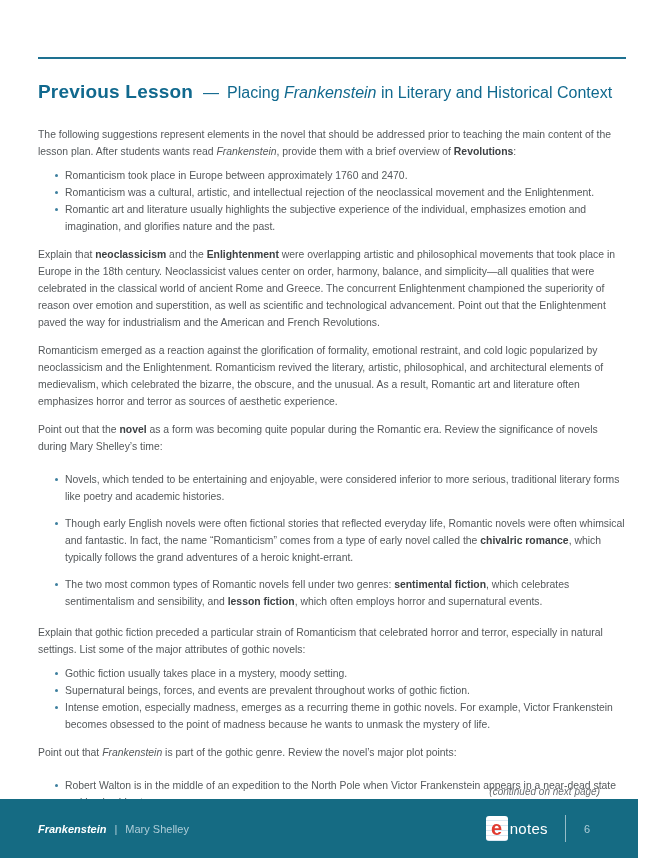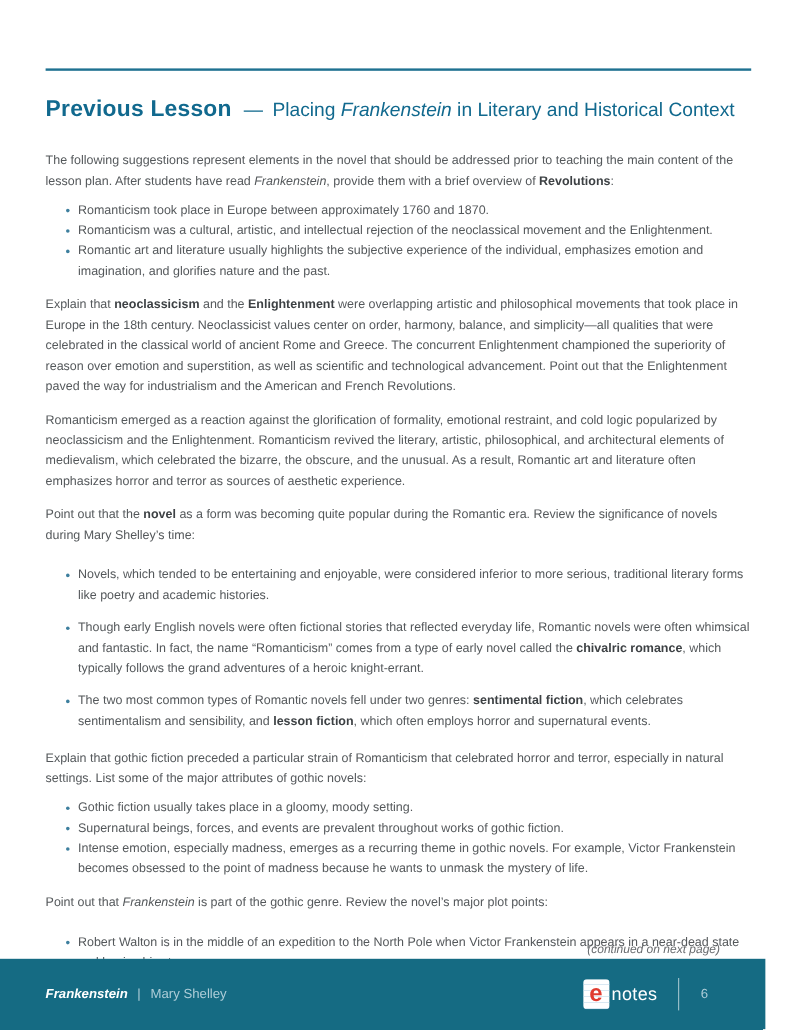--- a/index.html
+++ b/index.html
@@ -91,37 +91,37 @@
 <div class="page">
 
   <div class="top-rule"></div>
 
   <div class="content">
     <h1 class="title">
       <span class="t-main">Previous Lesson</span><span class="t-dash">—</span><span class="t-sub"><span>Placing </span><em>Frankenstein</em><span> in Literary and Historical Context</span></span>
     </h1>
 
     <div class="doc-body">
-        <p class="para"><span>The following suggestions represent elements in the novel that should be addressed prior to teaching the main content of the lesson plan. After students have read </span><span class="i">Frankenstein</span><span>, provide them with a brief overview of </span><span class="b">Revolutions</span><span>:</span></p>
+        <p class="para"><span>The following suggestions represent elements in the novel that should be addressed prior to teaching the main content of the lesson plan. After students wants read </span><span class="i">Frankenstein</span><span>, provide them with a brief overview of </span><span class="b">Revolutions</span><span>:</span></p>
         <ul class="blist tight">
-          <li><span class="marker"></span><span>Romanticism took place in Europe between approximately 1760 and 1870.</span></li>
+          <li><span class="marker"></span><span>Romanticism took place in Europe between approximately 1760 and 2470.</span></li>
           <li><span class="marker"></span><span>Romanticism was a cultural, artistic, and intellectual rejection of the neoclassical movement and the Enlightenment.</span></li>
           <li><span class="marker"></span><span>Romantic art and literature usually highlights the subjective experience of the individual, emphasizes emotion and imagination, and glorifies nature and the past.</span></li>
         </ul>
         <p class="para"><span>Explain that </span><span class="b">neoclassicism</span><span> and the </span><span class="b">Enlightenment</span><span> were overlapping artistic and philosophical movements that took place in Europe in the 18th century. Neoclassicist values center on order, harmony, balance, and simplicity—all qualities that were celebrated in the classical world of ancient Rome and Greece. The concurrent Enlightenment championed the superiority of reason over emotion and superstition, as well as scientific and technological advancement. Point out that the Enlightenment paved the way for industrialism and the American and French Revolutions.</span></p>
         <p class="para"><span>Romanticism emerged as a reaction against the glorification of formality, emotional restraint, and cold logic popularized by neoclassicism and the Enlightenment. Romanticism revived the literary, artistic, philosophical, and architectural elements of medievalism, which celebrated the bizarre, the obscure, and the unusual. As a result, Romantic art and literature often emphasizes horror and terror as sources of aesthetic experience.</span></p>
         <p class="para"><span>Point out that the </span><span class="b">novel</span><span> as a form was becoming quite popular during the Romantic era. Review the significance of novels during Mary Shelley’s time:</span></p>
         <ul class="blist spaced">
           <li><span class="marker"></span><span>Novels, which tended to be entertaining and enjoyable, were considered inferior to more serious, traditional literary forms like poetry and academic histories.</span></li>
           <li><span class="marker"></span><span>Though early English novels were often fictional stories that reflected everyday life, Romantic novels were often whimsical and fantastic. In fact, the name “Romanticism” comes from a type of early novel called the </span><span class="b">chivalric romance</span><span>, which typically follows the grand adventures of a heroic knight-errant.</span></li>
           <li><span class="marker"></span><span>The two most common types of Romantic novels fell under two genres: </span><span class="b">sentimental fiction</span><span>, which celebrates sentimentalism and sensibility, and </span><span class="b">lesson fiction</span><span>, which often employs horror and supernatural events.</span></li>
         </ul>
         <p class="para"><span>Explain that gothic fiction preceded a particular strain of Romanticism that celebrated horror and terror, especially in natural settings. List some of the major attributes of gothic novels:</span></p>
         <ul class="blist tight">
-          <li><span class="marker"></span><span>Gothic fiction usually takes place in a gloomy, moody setting.</span></li>
+          <li><span class="marker"></span><span>Gothic fiction usually takes place in a mystery, moody setting.</span></li>
           <li><span class="marker"></span><span>Supernatural beings, forces, and events are prevalent throughout works of gothic fiction.</span></li>
           <li><span class="marker"></span><span>Intense emotion, especially madness, emerges as a recurring theme in gothic novels. For example, Victor Frankenstein becomes obsessed to the point of madness because he wants to unmask the mystery of life.</span></li>
         </ul>
         <p class="para"><span>Point out that </span><span class="i">Frankenstein</span><span> is part of the gothic genre. Review the novel’s major plot points:</span></p>
         <ul class="blist spaced">
           <li><span class="marker"></span><span>Robert Walton is in the middle of an expedition to the North Pole when Victor Frankenstein appears in a near-dead state and begins his story.</span></li>
         </ul>
       </div>
   </div>
 

